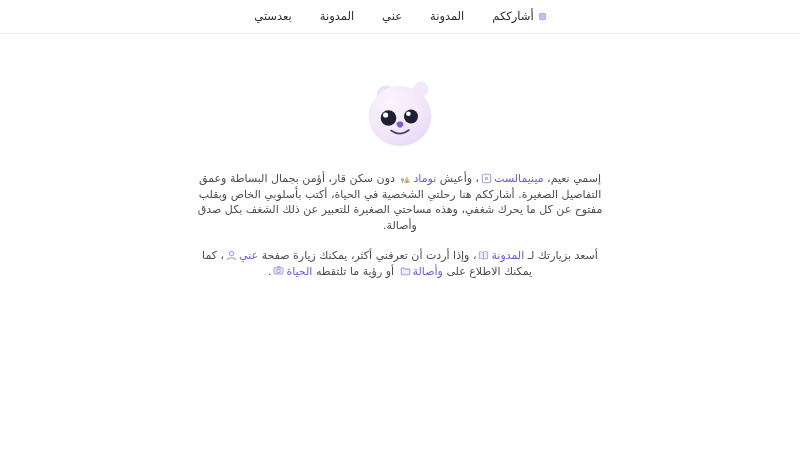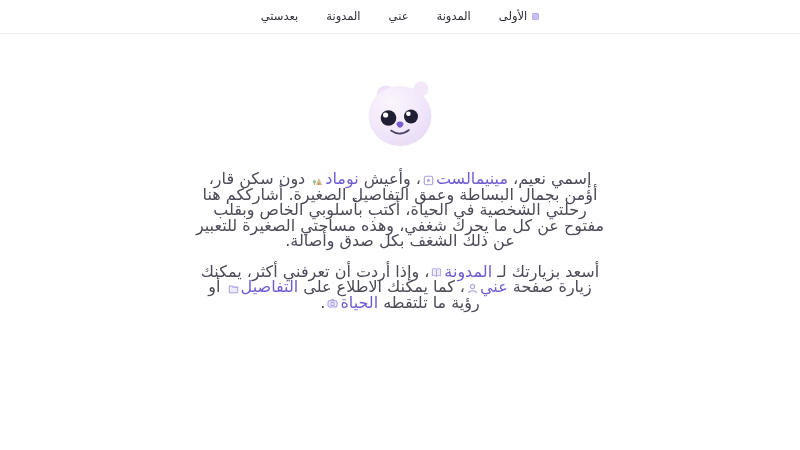--- a/index.html
+++ b/index.html
@@ -19,35 +19,35 @@
     width:7px; height:7px; border-radius:2px; background:#cbbef1;
     box-shadow: inset 0 0 0 1px #b9a8ea; display:inline-block;
   }
 
   
   .hero { text-align:center; }
   .mascot { margin-top:44px; width:72px; height:70px; display:inline-block; }
 
   
   .copy { max-width:410px; margin:12px auto; text-align:center; color:#4b4b57;
-    font-size:16px; line-height:15.5px; }
+    font-size:11px; line-height:15.5px; }
   .p1 { margin-top:19px; }
   .p2 { margin-top:15px; }
   .tlink { color:#6d5dd3; text-decoration:none; font-weight:500; }
   .ic { display:inline-block; width:11px; height:11px; vertical-align:-1.5px;
     margin:0 2px; }
   .ic svg { width:11px; height:11px; display:block; }
 </style>
 </head>
 <body>
 
 <header class="topnav">
   <a class="navlink" href="#">
     <span class="home-dot"></span>
-    <span>الأولى</span>
+    <span>أشارككم</span>
   </a>
   <a class="navlink" href="#">
     <span>المدونة</span>
   </a>
   <a class="navlink" href="#">
     <span>عني</span>
   </a>
   <a class="navlink" href="#">
     <span>المدونة</span>
   </a>
@@ -85,21 +85,21 @@
           <rect x="2.3" y="8.6" width="0.9" height="2.2" fill="#a98d66"></rect>
           <path d="M4 10.8 L7.6 3.2 L11.2 10.8 Z" fill="#dcc094"></path>
           <path d="M7.6 6.2 L9.3 10.8 L5.9 10.8 Z" fill="#c3a476"></path>
         </svg></span> دون سكن قار، أؤمن بجمال البساطة وعمق التفاصيل الصغيرة. أشارككم هنا رحلتي الشخصية في الحياة، أكتب بأسلوبي الخاص وبقلب مفتوح عن كل ما يحرك شغفي، وهذه مساحتي الصغيرة للتعبير عن ذلك الشغف بكل صدق وأصالة.</p>
   <p class="copy p2">أسعد بزيارتك لـ <a class="tlink" href="#">المدونة</a><span class="ic"><svg viewBox="0 0 12 12">
           <path d="M6 2.6 C4.6 1.6 2.6 1.6 1.5 2.1 V9.6 C2.6 9.1 4.6 9.1 6 10.1 C7.4 9.1 9.4 9.1 10.5 9.6 V2.1 C9.4 1.6 7.4 1.6 6 2.6 Z" fill="#f1ecfb" stroke="#a99ce0" stroke-width="1"></path>
           <line x1="6" y1="2.6" x2="6" y2="10.1" stroke="#a99ce0" stroke-width="1"></line>
         </svg></span>، وإذا أردت أن تعرفني أكثر، يمكنك زيارة صفحة <a class="tlink" href="#">عني</a><span class="ic"><svg viewBox="0 0 12 12">
           <circle cx="6" cy="3.9" r="2.3" fill="none" stroke="#a99ce0" stroke-width="1.2"></circle>
           <path d="M1.7 10.6 C2.4 7.7 9.6 7.7 10.3 10.6" fill="none" stroke="#a99ce0" stroke-width="1.2" stroke-linecap="round"></path>
-        </svg></span>، كما يمكنك الاطلاع على <a class="tlink" href="#">التفاصيل</a><span class="ic"><svg viewBox="0 0 12 12">
+        </svg></span>، كما يمكنك الاطلاع على <a class="tlink" href="#">وأصالة</a><span class="ic"><svg viewBox="0 0 12 12">
           <path d="M1.4 3.2 h3.1 l1 1.3 h5.1 v5.3 a0.8 0.8 0 0 1 -0.8 0.8 h-7.6 a0.8 0.8 0 0 1 -0.8 -0.8 Z" fill="#f1ecfb" stroke="#a99ce0" stroke-width="1.1"></path>
         </svg></span> أو رؤية ما تلتقطه <a class="tlink" href="#">الحياة</a><span class="ic"><svg viewBox="0 0 12 12">
           <path d="M4 3.1 L4.8 1.8 h2.4 L8 3.1" fill="none" stroke="#a99ce0" stroke-width="1.1"></path>
           <rect x="1.1" y="3.1" width="9.8" height="6.8" rx="1.4" fill="#f1ecfb" stroke="#a99ce0" stroke-width="1.1"></rect>
           <circle cx="6" cy="6.5" r="1.9" fill="none" stroke="#a99ce0" stroke-width="1.1"></circle>
         </svg></span>.</p>
 
 </main>
 
 </body></html>

